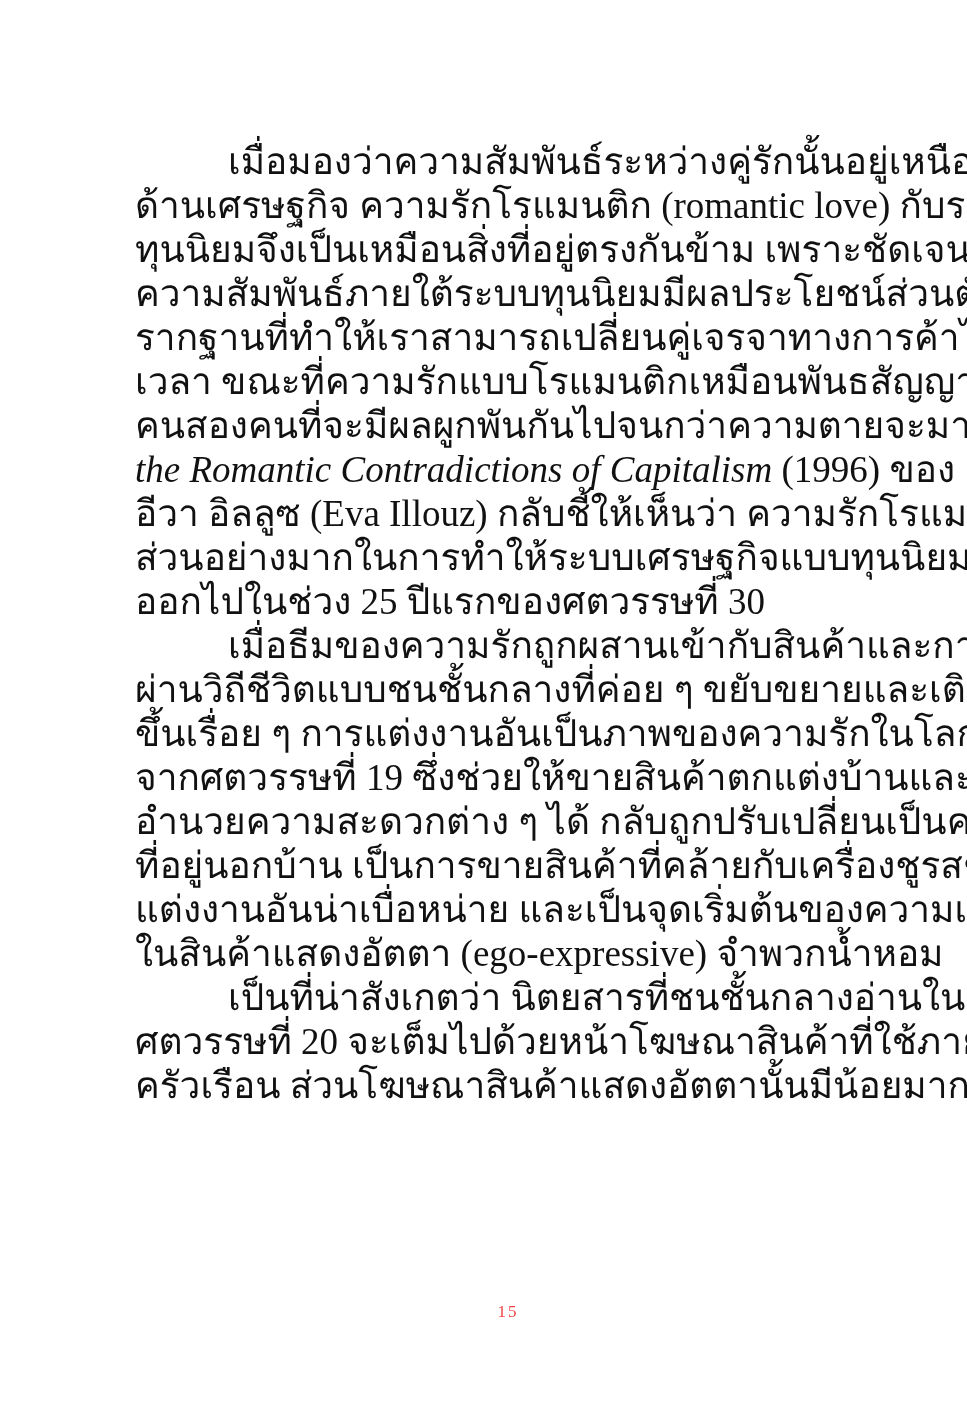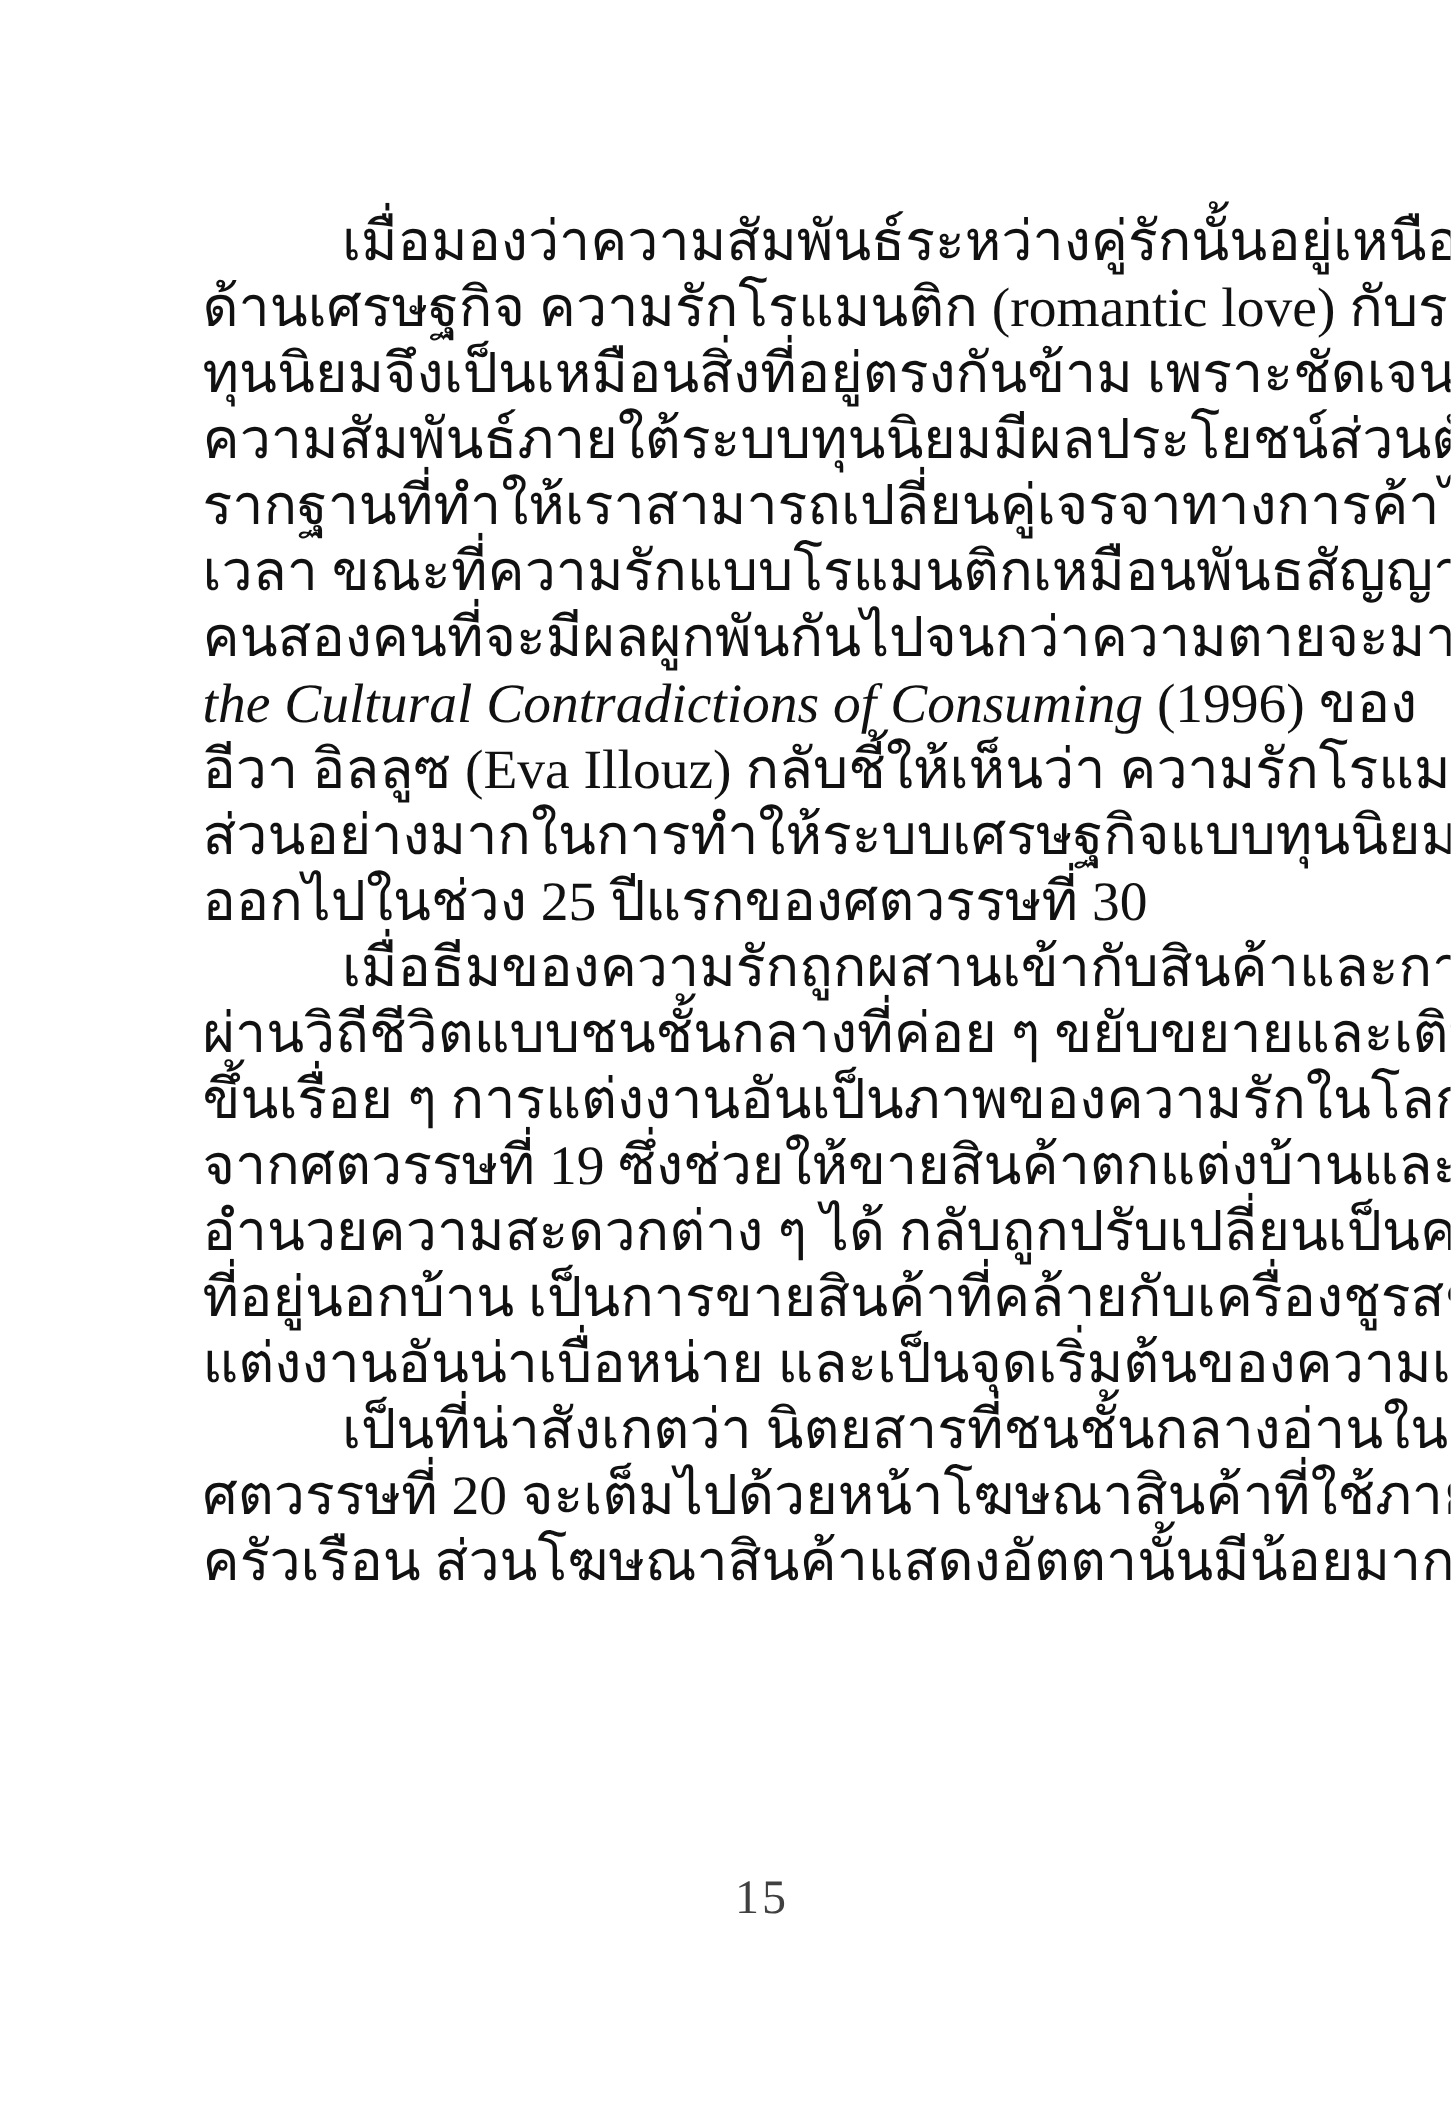--- a/index.html
+++ b/index.html
@@ -49,57 +49,58 @@
   .line.indent.justify {
     
     box-sizing: border-box;
   }
   .seg-italic {
     font-style: italic;
   }
   .page-number {
     position: absolute;
     left: 508px;
-    top: 1249px;
+    top: 1297px;
     transform: translateX(-50%);
-    font-size: 32px;
+    font-size: 17px;
     line-height: 30px;
     font-family: "Liberation Serif", "DejaVu Serif", serif;
-    color: #404040;
+    color: #ef4444;
     letter-spacing: 2px;
   }
 </style>
 </head>
 <body>
 
 <div class="page">
   <div class="text-block" id="text-block">
       <div class="para">
         <div class="line justify indent"><span class="seg-regular">เมื่อมองว่าความสัมพันธ์ระหว่างคู่รักนั้นอยู่เหนือปัจจัย</span></div>
         <div class="line justify"><span class="seg-regular">ด้านเศรษฐกิจ ความรักโรแมนติก (romantic love) กับระบบ</span></div>
         <div class="line justify"><span class="seg-regular">ทุนนิยมจึงเป็นเหมือนสิ่งที่อยู่ตรงกันข้าม เพราะชัดเจนว่า</span></div>
         <div class="line justify"><span class="seg-regular">ความสัมพันธ์ภายใต้ระบบทุนนิยมมีผลประโยชน์ส่วนตัวเป็น</span></div>
         <div class="line justify"><span class="seg-regular">รากฐานที่ทำให้เราสามารถเปลี่ยนคู่เจรจาทางการค้าได้ตลอด</span></div>
         <div class="line justify"><span class="seg-regular">เวลา ขณะที่ความรักแบบโรแมนติกเหมือนพันธสัญญาระหว่าง</span></div>
         <div class="line"><span class="seg-regular">คนสองคนที่จะมีผลผูกพันกันไปจนกว่าความตายจะมาพราก</span></div>
       </div>
       <div class="para">
-        <div class="line justify"><span class="seg-italic">the Cultural Contradictions of Consuming</span><span class="seg-regular"> (1996) ของ</span></div>
+        <div class="line justify"><span class="seg-italic">the Romantic Contradictions of Capitalism</span><span class="seg-regular"> (1996) ของ</span></div>
         <div class="line justify"><span class="seg-regular">อีวา อิลลูซ (Eva Illouz) กลับชี้ให้เห็นว่า ความรักโรแมนติกมี</span></div>
         <div class="line justify"><span class="seg-regular">ส่วนอย่างมากในการทำให้ระบบเศรษฐกิจแบบทุนนิยมขยายตัว</span></div>
         <div class="line"><span class="seg-regular">ออกไปในช่วง 25 ปีแรกของศตวรรษที่ 30</span></div>
       </div>
       <div class="para">
         <div class="line justify indent"><span class="seg-regular">เมื่อธีมของความรักถูกผสานเข้ากับสินค้าและการบริการ</span></div>
         <div class="line justify"><span class="seg-regular">ผ่านวิถีชีวิตแบบชนชั้นกลางที่ค่อย ๆ ขยับขยายและเติบโต</span></div>
         <div class="line justify"><span class="seg-regular">ขึ้นเรื่อย ๆ การแต่งงานอันเป็นภาพของความรักในโลกอุดมคติ</span></div>
         <div class="line justify"><span class="seg-regular">จากศตวรรษที่ 19 ซึ่งช่วยให้ขายสินค้าตกแต่งบ้านและเครื่อง</span></div>
         <div class="line justify"><span class="seg-regular">อำนวยความสะดวกต่าง ๆ ได้ กลับถูกปรับเปลี่ยนเป็นความสุข</span></div>
         <div class="line justify"><span class="seg-regular">ที่อยู่นอกบ้าน เป็นการขายสินค้าที่คล้ายกับเครื่องชูรสชีวิต</span></div>
         <div class="line justify"><span class="seg-regular">แต่งงานอันน่าเบื่อหน่าย และเป็นจุดเริ่มต้นของความเฟื่องฟู</span></div>
+        <div class="line justify"><span class="seg-regular">ในสินค้าแสดงอัตตา (ego-expressive) จำพวกน้ำหอม</span></div>
       </div>
       <div class="para">
         <div class="line justify indent"><span class="seg-regular">เป็นที่น่าสังเกตว่า นิตยสารที่ชนชั้นกลางอ่านในช่วงต้น</span></div>
         <div class="line justify"><span class="seg-regular">ศตวรรษที่ 20 จะเต็มไปด้วยหน้าโฆษณาสินค้าที่ใช้ภายใน</span></div>
         <div class="line justify"><span class="seg-regular">ครัวเรือน ส่วนโฆษณาสินค้าแสดงอัตตานั้นมีน้อยมาก ขณะที่</span></div>
       </div>
     </div>
   <div class="page-number">15</div>
 </div>
 

